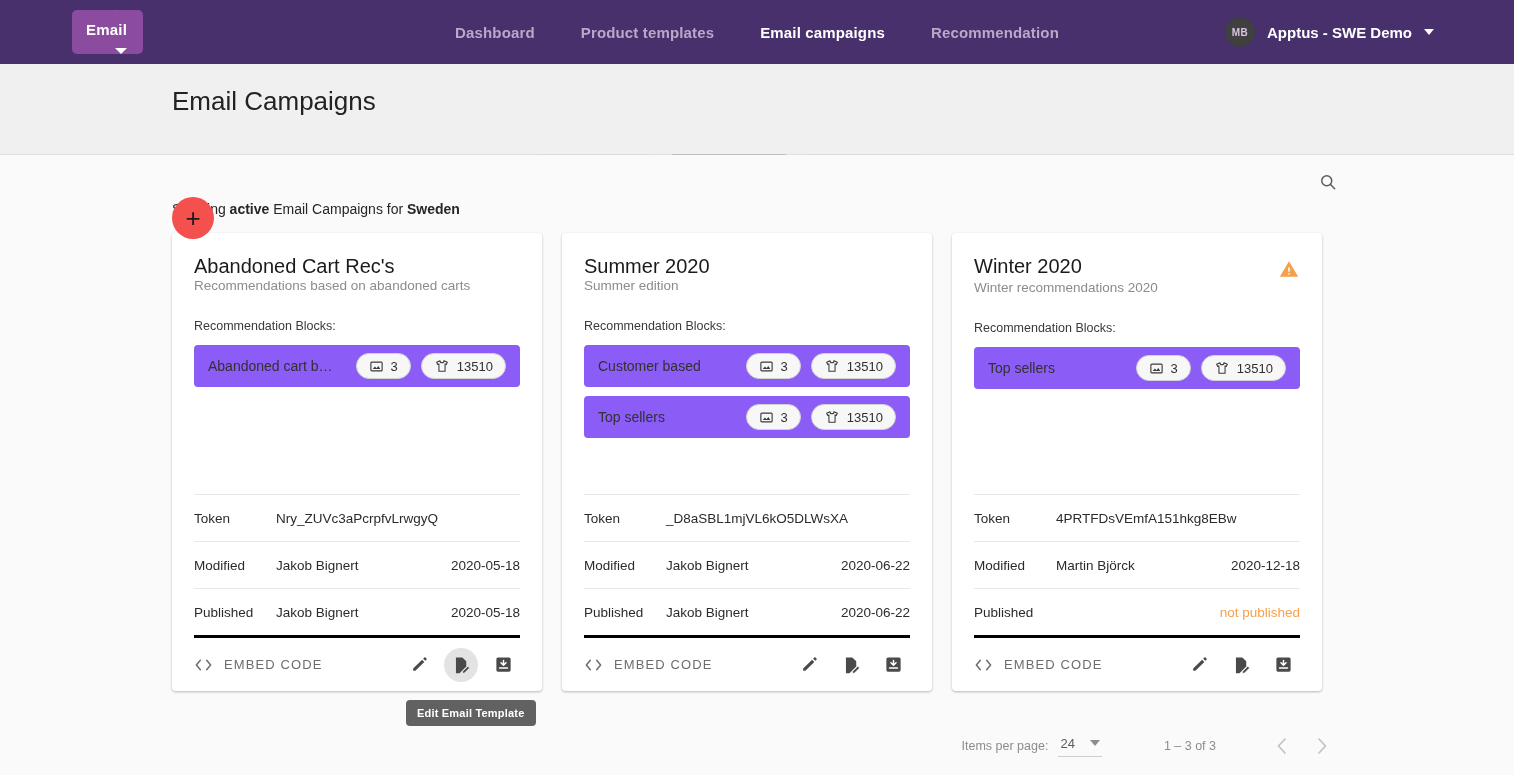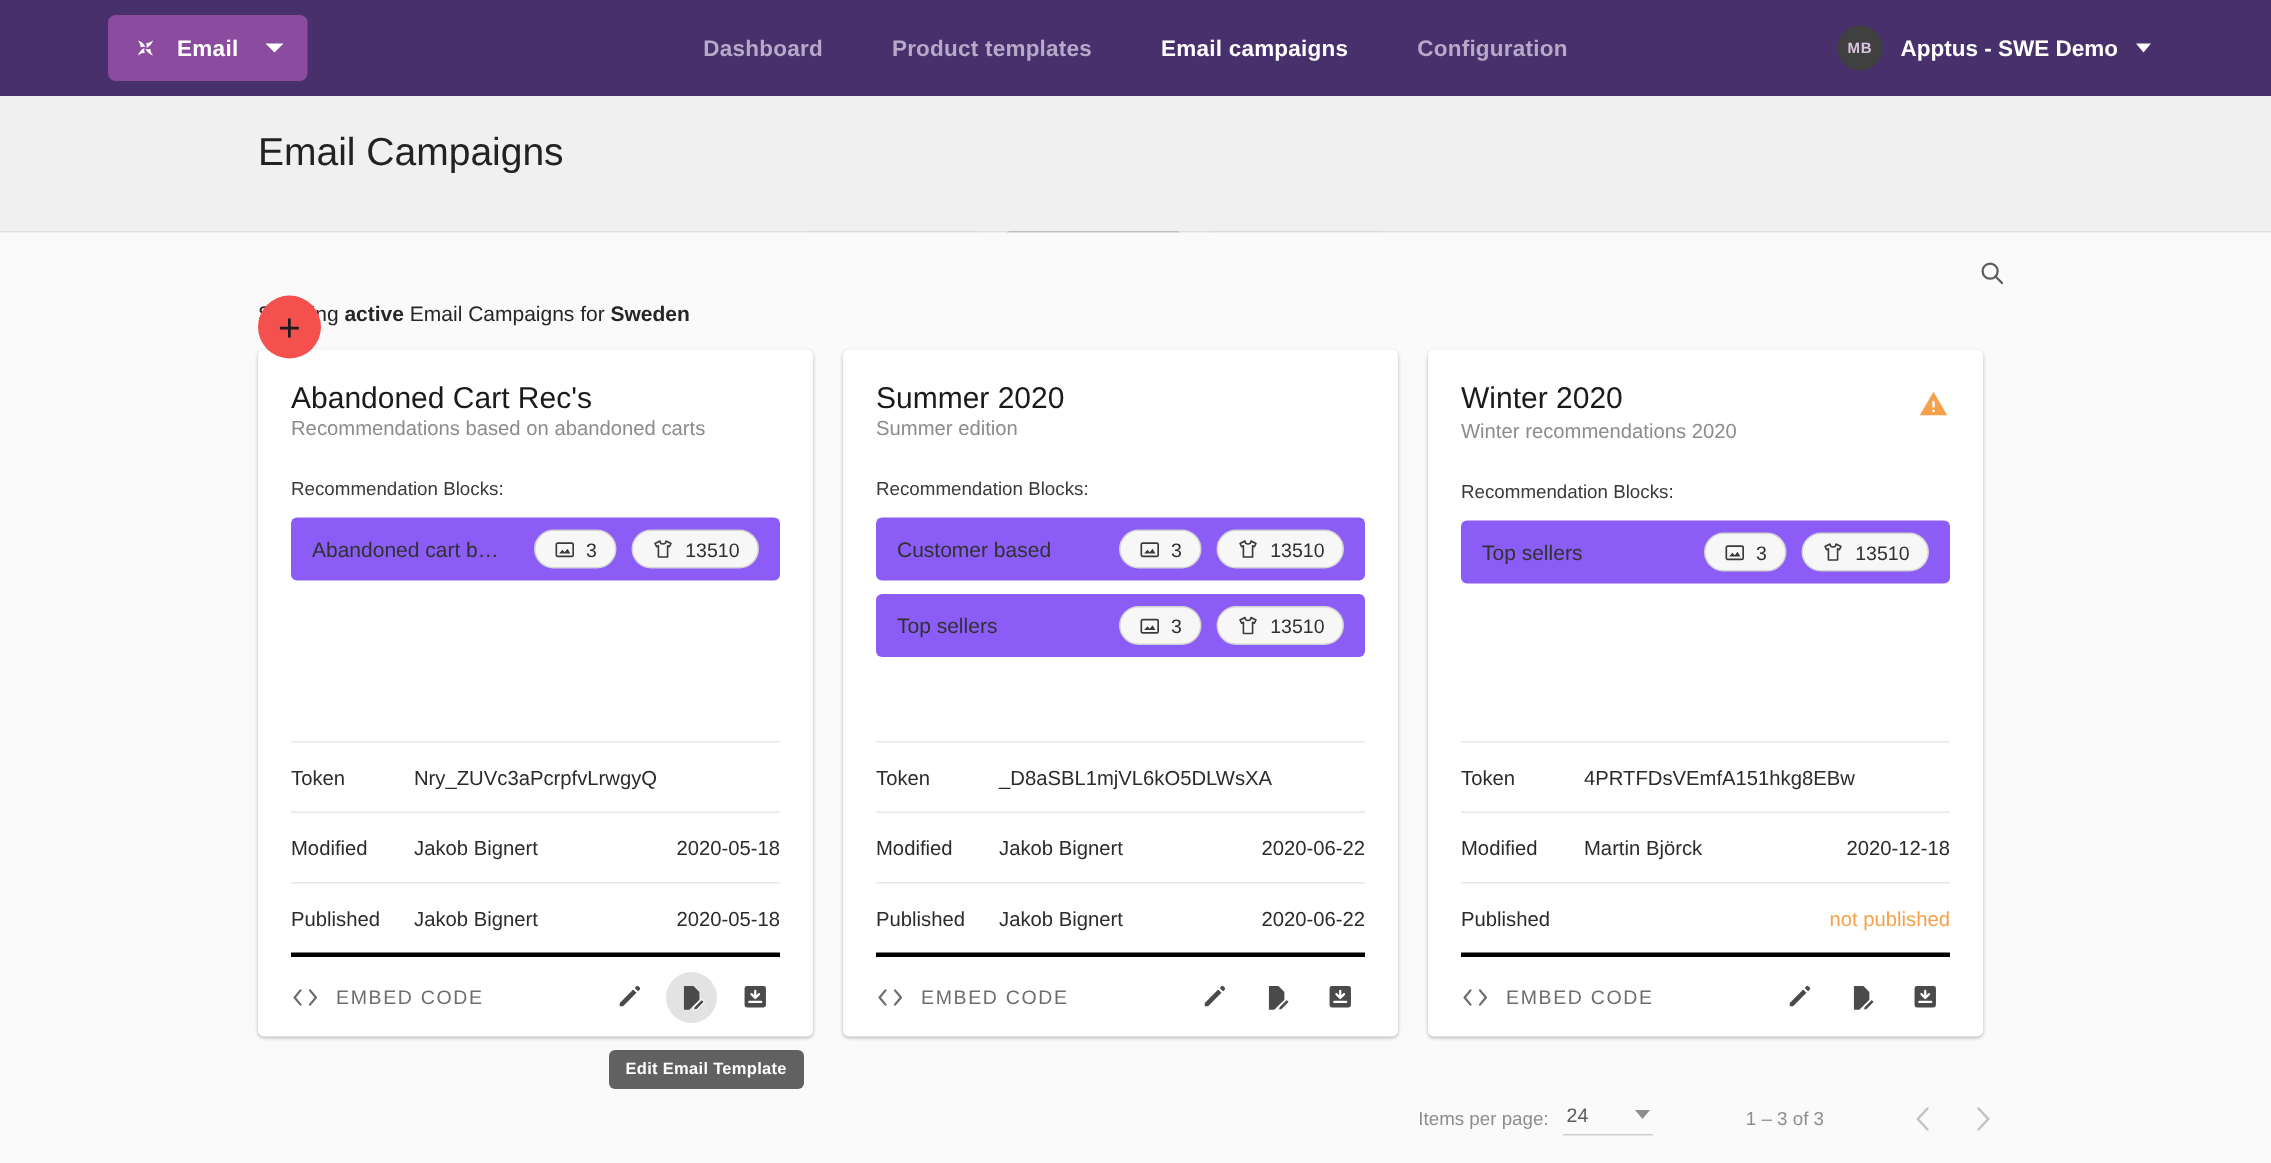--- a/index.html
+++ b/index.html
@@ -8,24 +8,25 @@
     font-family: "Liberation Sans", sans-serif;
     background: #fafafa; overflow: hidden;
   }
 
   
   .topbar {
     position: relative; height: 64px; background: #47306b;
     display: flex; align-items: center; padding: 0 16px;
   }
   .brand-btn {
-    display: flex; align-items: center; gap: 10px;
+    display: flex; align-items: flex-end; gap: 10px;
     background: #8b4b9e; border-radius: 5px;
     height: 44px; padding: 0 16px 0 14px; margin-left: 56px;
     cursor: pointer;
+    flex-direction: column;
   }
   .brand-logo { width: 22px; height: 22px; display: block; }
   .brand-label { color: #fff; font-size: 15px; font-weight: bold; letter-spacing: .2px; }
   .caret-down {
     width: 0; height: 0; border-left: 6px solid transparent;
     border-right: 6px solid transparent; border-top: 6px solid #fff;
     margin-left: 8px;
   }
   .nav-links {
     position: absolute; left: 50%; transform: translateX(-50%);
@@ -174,21 +175,21 @@
     border-radius: 4px; padding: 7px 11px; letter-spacing: .2px;
   }
 
   
   .paginator {
     position: absolute; right: 172px; top: 726px;
     display: flex; align-items: center; gap: 0; font-size: 12.5px; color: #8d8d8d;
   }
   .ipp-label { margin-right: 10px; }
   .ipp-select {
-    display: flex; align-items: center; gap: 31px;
+    display: flex; align-items: center; gap: 15px;
     border-bottom: 1px solid #cdcdcd; padding: 0 2px 5px 2px;
     color: #5c5c5c; font-size: 13px; cursor: pointer;
   }
   .ipp-caret {
     width: 0; height: 0; border-left: 5px solid transparent;
     border-right: 5px solid transparent; border-top: 6px solid #8d8d8d;
   }
   .range { margin: 0 46px 0 62px; color: #8d8d8d; }
   .pg-btn {
     width: 40px; height: 40px; display: flex; align-items: center;
@@ -207,21 +208,21 @@
       <path fill="#fff" d="M11.2 12c-2.3 1.1-4.1 3.1-4.7 5.6 1.4-1.3 3.2-2 5-2.1-.4-.9-.5-2.3-.3-3.5z"></path>
     </svg>
     <span class="brand-label">Email</span>
     <span class="caret-down"></span>
   </div>
 
   <div class="nav-links">
     <span class="nav-link">Dashboard</span>
     <span class="nav-link">Product templates</span>
     <span class="nav-link active">Email campaigns</span>
-    <span class="nav-link">Configuration</span>
+    <span class="nav-link">Recommendation</span>
   </div>
 
   <div class="user-area">
     <span class="avatar">MB</span>
     <span class="user-name">Apptus - SWE Demo</span>
     <span class="user-caret"></span>
   </div>
 </div>
 
 <div class="subheader">

